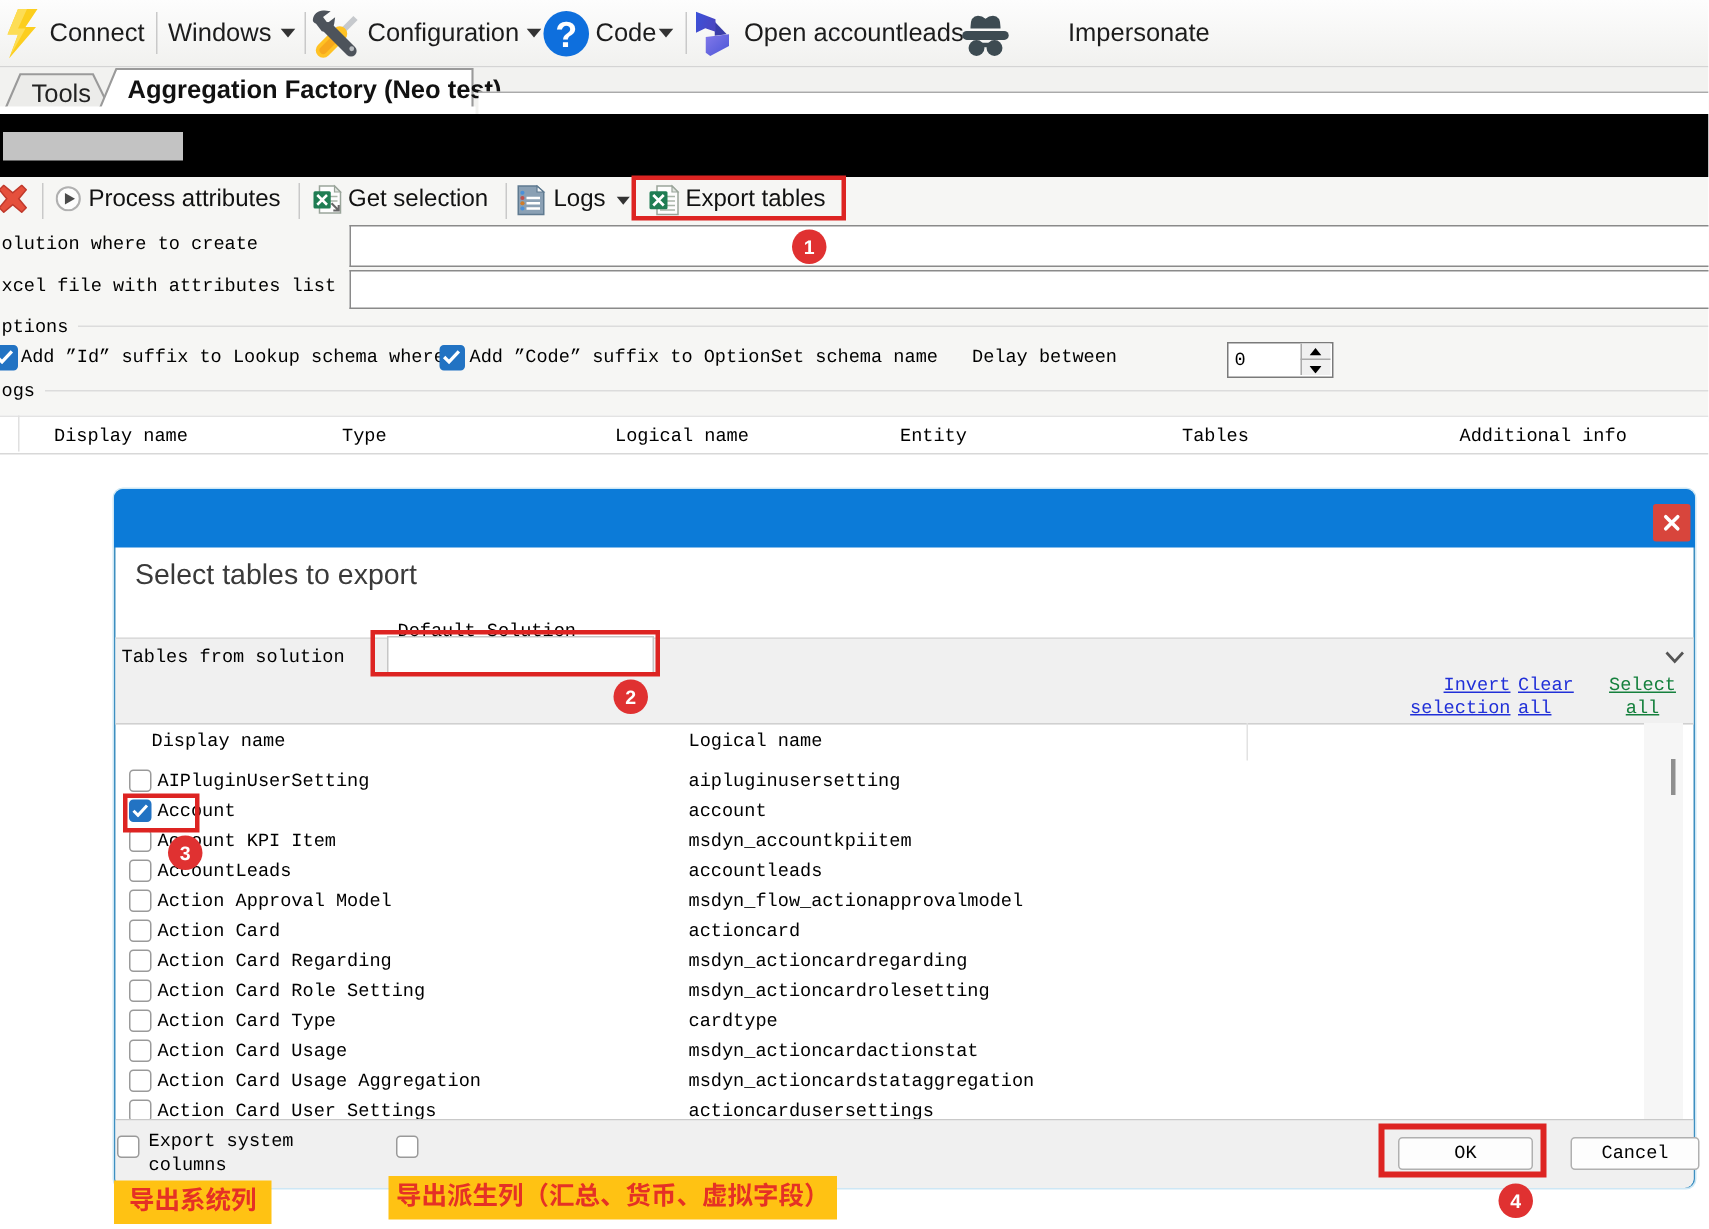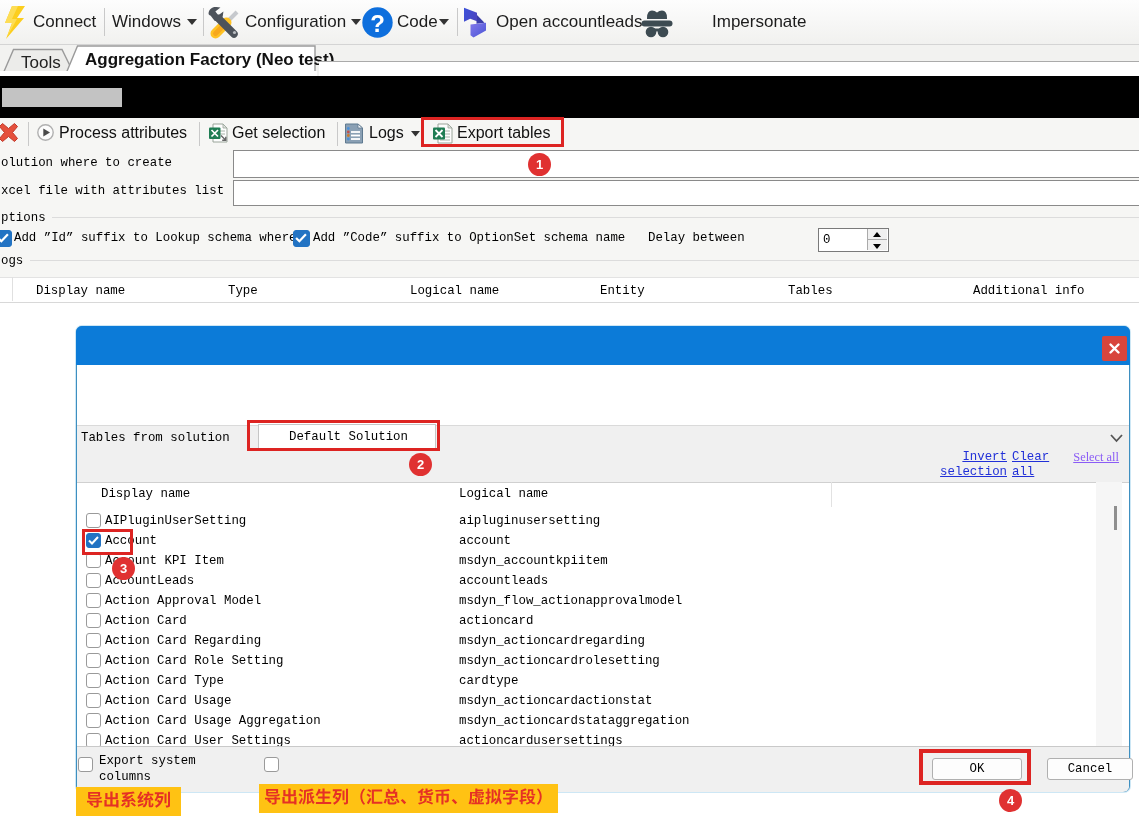--- a/index.html
+++ b/index.html
@@ -240,35 +240,36 @@
 
 <div class="abs" id="dlg" style="left:76px;top:326px;width:1052px;height:464px;background:#fff;border:1px solid #3e8fc0;border-radius:6px;box-shadow:0 0 0 1px #cde7f5;">
 
   <div class="abs" style="left:-1px;top:-1px;width:1054px;height:39px;background:#0c7bd8;border-radius:6px 6px 0 0;"></div>
   <div class="abs" style="left:1025px;top:9px;width:25px;height:25px;background:#d8453c;border-radius:2px;">
     <svg width="25" height="25">
         <path d="M8.5 8.5 L16.5 16.5 M16.5 8.5 L8.5 16.5" stroke="#fff" stroke-width="2.4" stroke-linecap="round"></path>
       </svg>
   </div>
 
+  <div class="abs" style="left:13px;top:46px;font-size:19px;color:#3a3a3a;">Select tables to export</div>
 
   <div class="abs" style="left:0;top:98px;width:1052px;height:56px;background:#f0f0f0;border-top:1px solid #dadada;border-bottom:1px solid #d0d0d0;"></div>
   <div class="mono" style="left:4px;top:104px;">Tables from solution</div>
   <div class="abs" style="left:181px;top:97px;width:176px;height:23px;background:#fff;border:1px solid #c6c6c6;"></div>
-  <div class="mono" style="left:188px;top:103px;margin-left:24px;">Default Solution</div>
+  <div class="mono" style="left:188px;top:87px;">Default Solution</div>
   <div class="red-rect" style="left:170px;top:93px;width:187px;height:25px;"></div>
   <div class="abs" style="left:1033px;top:107px;">
       <svg width="13" height="9">
         <path d="M1 1 L6.5 7 L12 1" stroke="#555" stroke-width="1.8" fill="none"></path>
       </svg>
     </div>
 
   <div class="mono" style="left:863px;top:123px;width:67px;color:#2130d8;text-align:right;text-decoration:underline;line-height:15px;white-space:normal;">Invert selection</div>
   <div class="mono" style="left:935px;top:123px;width:45px;color:#2130d8;text-decoration:underline;line-height:15px;white-space:normal;">Clear all</div>
-  <div class="mono" style="left:994px;top:123px;width:48px;color:#8b5cf6;text-decoration:underline;line-height:15px;white-space:normal;text-align:right;font-family:Liberation Serif, serif;">Select all</div>
+  <div class="mono" style="left:994px;top:123px;width:48px;color:#15803d;text-decoration:underline;line-height:15px;white-space:normal;text-align:center;">Select all</div>
 
   <div class="mono" style="left:24px;top:160px;">Display name</div>
   <div class="mono" style="left:382px;top:160px;">Logical name</div>
   <div class="abs" style="left:754px;top:155px;width:1px;height:25px;background:#e2e2e2;"></div>
 
   <div id="rows">
   <div class="cb" style="left:9px;top:186px;"></div>
   <div class="mono" style="left:28px;top:187px;">AIPluginUserSetting</div>
   <div class="mono" style="left:382px;top:187px;">aipluginusersetting</div>
   <div class="cb on" style="left:9px;top:206px;">

